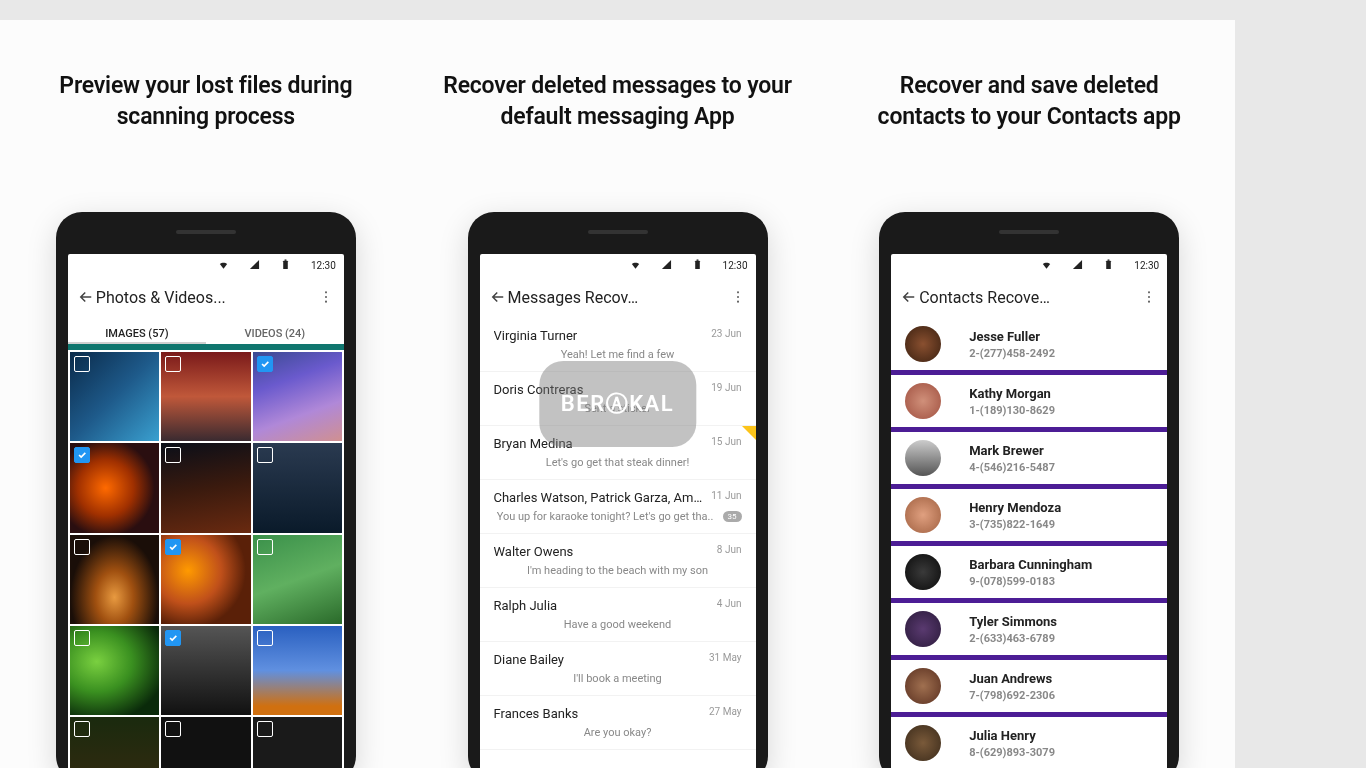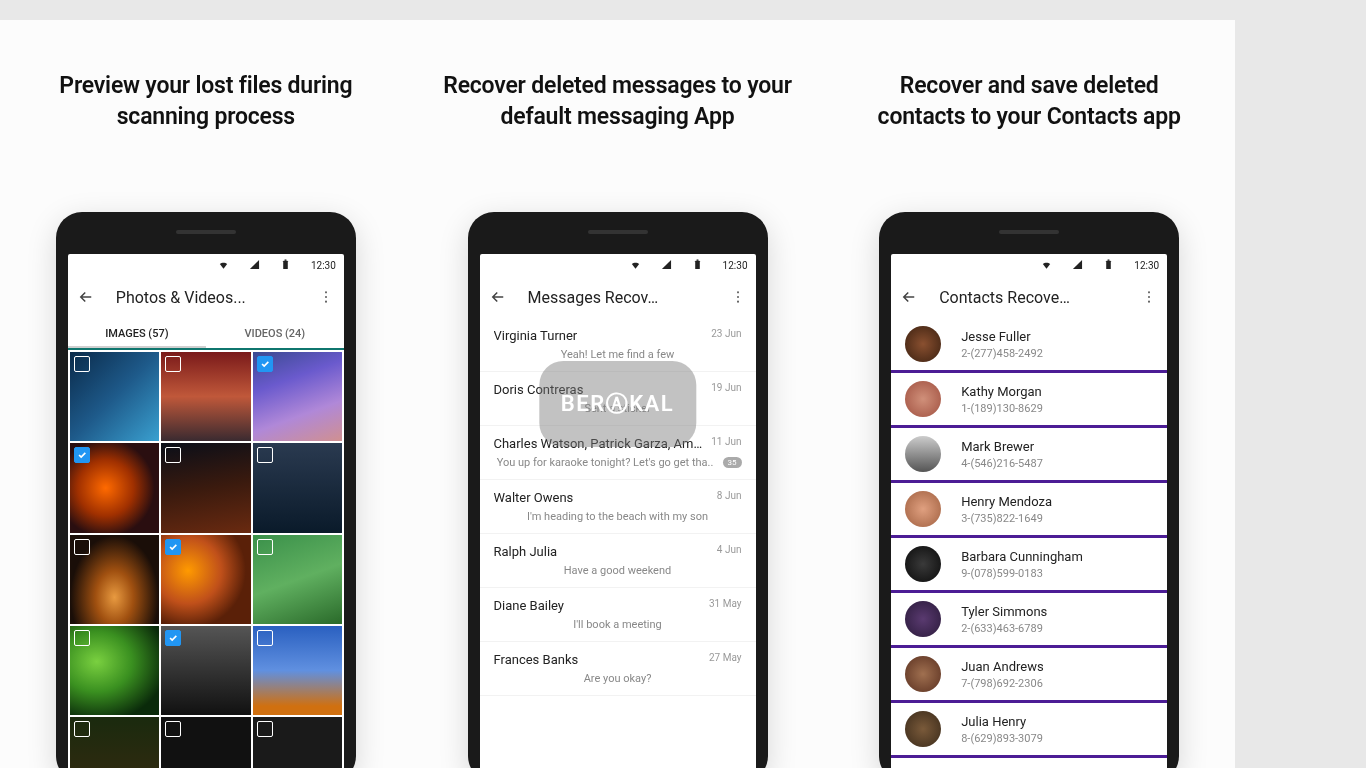--- a/index.html
+++ b/index.html
@@ -4,41 +4,41 @@
 <style>
 * { margin: 0; padding: 0; box-sizing: border-box; font-family: -apple-system, BlinkMacSystemFont, "Segoe UI", Roboto, Arial, sans-serif; }
 body { width: 1366px; height: 768px; background: #e8e8e8; display: flex; gap: 10px; padding: 0; overflow: hidden; }
 .panel { flex: 1; background: #fcfcfc; display: flex; flex-direction: column; align-items: center; padding-top: 50px; }
 .panel-title { font-size: 23px; font-weight: 600; color: #111; text-align: center; line-height: 1.35; padding: 0 30px; margin-bottom: 80px; letter-spacing: -0.2px; }
 .phone { width: 300px; height: 570px; background: #1a1a1a; border-radius: 26px; padding: 12px 12px 0 12px; position: relative; box-shadow: 0 8px 30px rgba(0,0,0,.15); overflow: hidden; }
 .speaker { position: absolute; top: 18px; left: 50%; transform: translateX(-50%); width: 60px; height: 4px; background: #333; border-radius: 3px; }
 .screen { background: #fff; width: 100%; height: 100%; margin-top: 30px; display: flex; flex-direction: column; overflow: hidden; border-radius: 2px 2px 0 0; }
 .statusbar { height: 22px; display: flex; justify-content: flex-end; align-items: center; padding: 0 8px; gap: 20px; font-size: 10px; color: #222; }
 .statusbar svg { width: 11px; height: 11px; }
-.appbar { height: 42px; display: flex; align-items: center; padding: 0 8px; gap: 20px; }
+.appbar { height: 42px; display: flex; align-items: center; padding: 0 8px; gap: 0; }
 .appbar .back { width: 20px; height: 20px; display: flex; align-items: center; justify-content: center; cursor: pointer; }
 .appbar-title { font-size: 16px; color: #222; flex: 1; white-space: nowrap; overflow: hidden; text-overflow: ellipsis; }
 .appbar .more { width: 20px; height: 20px; display: flex; align-items: center; justify-content: center; cursor: pointer; }
-.tabs { display: flex; height: 32px; border-bottom: 2px solid #0f766e; }
+.tabs { display: flex; height: 32px; border-bottom: 6px solid #0f766e; }
 .tab { flex: 1; text-align: center; font-size: 11px; color: #666; line-height: 32px; font-weight: 500; cursor: pointer; border-bottom: 2px solid transparent; }
 .tab.active { color: #222; border-bottom-color: #d0d0d0; }
 .grid { display: grid; grid-template-columns: 1fr 1fr 1fr; gap: 2px; padding: 2px 2px 0 2px; overflow: hidden; }
 .thumb { width: 100%; aspect-ratio: 1/1; position: relative; background: #888; }
 .thumb .check { position: absolute; top: 4px; left: 4px; width: 16px; height: 16px; display: flex; align-items: center; justify-content: center; border: 1.5px solid #fff; border-radius: 2px; cursor: pointer; }
 .thumb .check.checked { background: #2196f3; border-color: #2196f3; }
 .thumb .check svg { width: 10px; height: 10px; }
 .msg-list, .con-list { flex: 1; overflow: hidden; }
 .msg-item { padding: 10px 14px 10px 14px; border-bottom: 1px solid #f2f2f2; cursor: pointer; display: flex; flex-direction: column; position: relative; }
 .msg-row { display: flex; justify-content: space-between; align-items: flex-start; gap: 8px; }
 .msg-name { font-size: 13px; color: #222; white-space: nowrap; overflow: hidden; text-overflow: ellipsis; flex: 1; }
 .msg-date { font-size: 10px; color: #999; white-space: nowrap; }
 .msg-prev { font-size: 11px; color: #888; margin-top: 5px; white-space: nowrap; overflow: hidden; text-overflow: ellipsis; display: flex; align-items: center; gap: 6px; text-align: center; }
 .msg-badge { background: #aaa; color: #fff; font-size: 8px; padding: 1px 5px; border-radius: 7px; }
 .msg-corner { position: absolute; top: 0; right: 0; width: 0; height: 0; border-left: 14px solid transparent; border-top: 14px solid #fcc419; }
-.con-item { padding: 8px 14px; border-bottom: 3px solid #4c1d95; cursor: pointer; display: flex; align-items: center; gap: 20px; }
+.con-item { padding: 8px 14px; border-bottom: 5px solid #4c1d95; cursor: pointer; display: flex; align-items: center; gap: 28px; font-weight: bold; }
 .avatar { width: 36px; height: 36px; border-radius: 50%; background: #777; flex-shrink: 0; }
 .con-info { flex: 1; overflow: hidden; }
 .con-name { font-size: 13px; color: #222; }
 .con-phone { font-size: 11px; color: #888; margin-top: 3px; }
 .watermark { position: absolute; top: 50%; left: 50%; transform: translate(-50%, -50%); background: rgba(120,120,120,.45); color: #fff; font-size: 22px; font-weight: 600; letter-spacing: 1.5px; padding: 28px 22px; border-radius: 24px; z-index: 999; pointer-events: none; }
 .page-wrap { width: 1235px; height: 768px; position: relative; display: flex; margin-top: 20px; }
 
 .g0 { background: linear-gradient(135deg,#0a2a4a,#1e5a8a,#3aa0d0); }
 .g1 { background: linear-gradient(180deg,#7a1a1a,#c0583a,#3a2a30); }
 .g2 { background: linear-gradient(160deg,#3a4a90,#6a5acd,#b088d8,#d09090); }
@@ -217,20 +217,30 @@
             <div class="msg-item">
               <div class="msg-row">
                 <span class="msg-name">Doris Contreras</span>
                 <span class="msg-date">19 Jun</span>
               </div>
               <div class="msg-prev">
                 <span style="flex:1;overflow:hidden;text-overflow:ellipsis">Sent a sticker</span>
               </div>
             </div>
             <div class="msg-item">
+              <div class="msg-corner"></div>
+              <div class="msg-row">
+                <span class="msg-name">Bryan Medina</span>
+                <span class="msg-date">15 Jun</span>
+              </div>
+              <div class="msg-prev">
+                <span style="flex:1;overflow:hidden;text-overflow:ellipsis">Let's go get that steak dinner!</span>
+              </div>
+            </div>
+            <div class="msg-item">
               <div class="msg-row">
                 <span class="msg-name">Charles Watson, Patrick Garza, Amy C...</span>
                 <span class="msg-date">11 Jun</span>
               </div>
               <div class="msg-prev">
                 <span style="flex:1;overflow:hidden;text-overflow:ellipsis">You up for karaoke tonight? Let's go get tha..</span>
                 <span class="msg-badge">35</span>
               </div>
             </div>
             <div class="msg-item">

